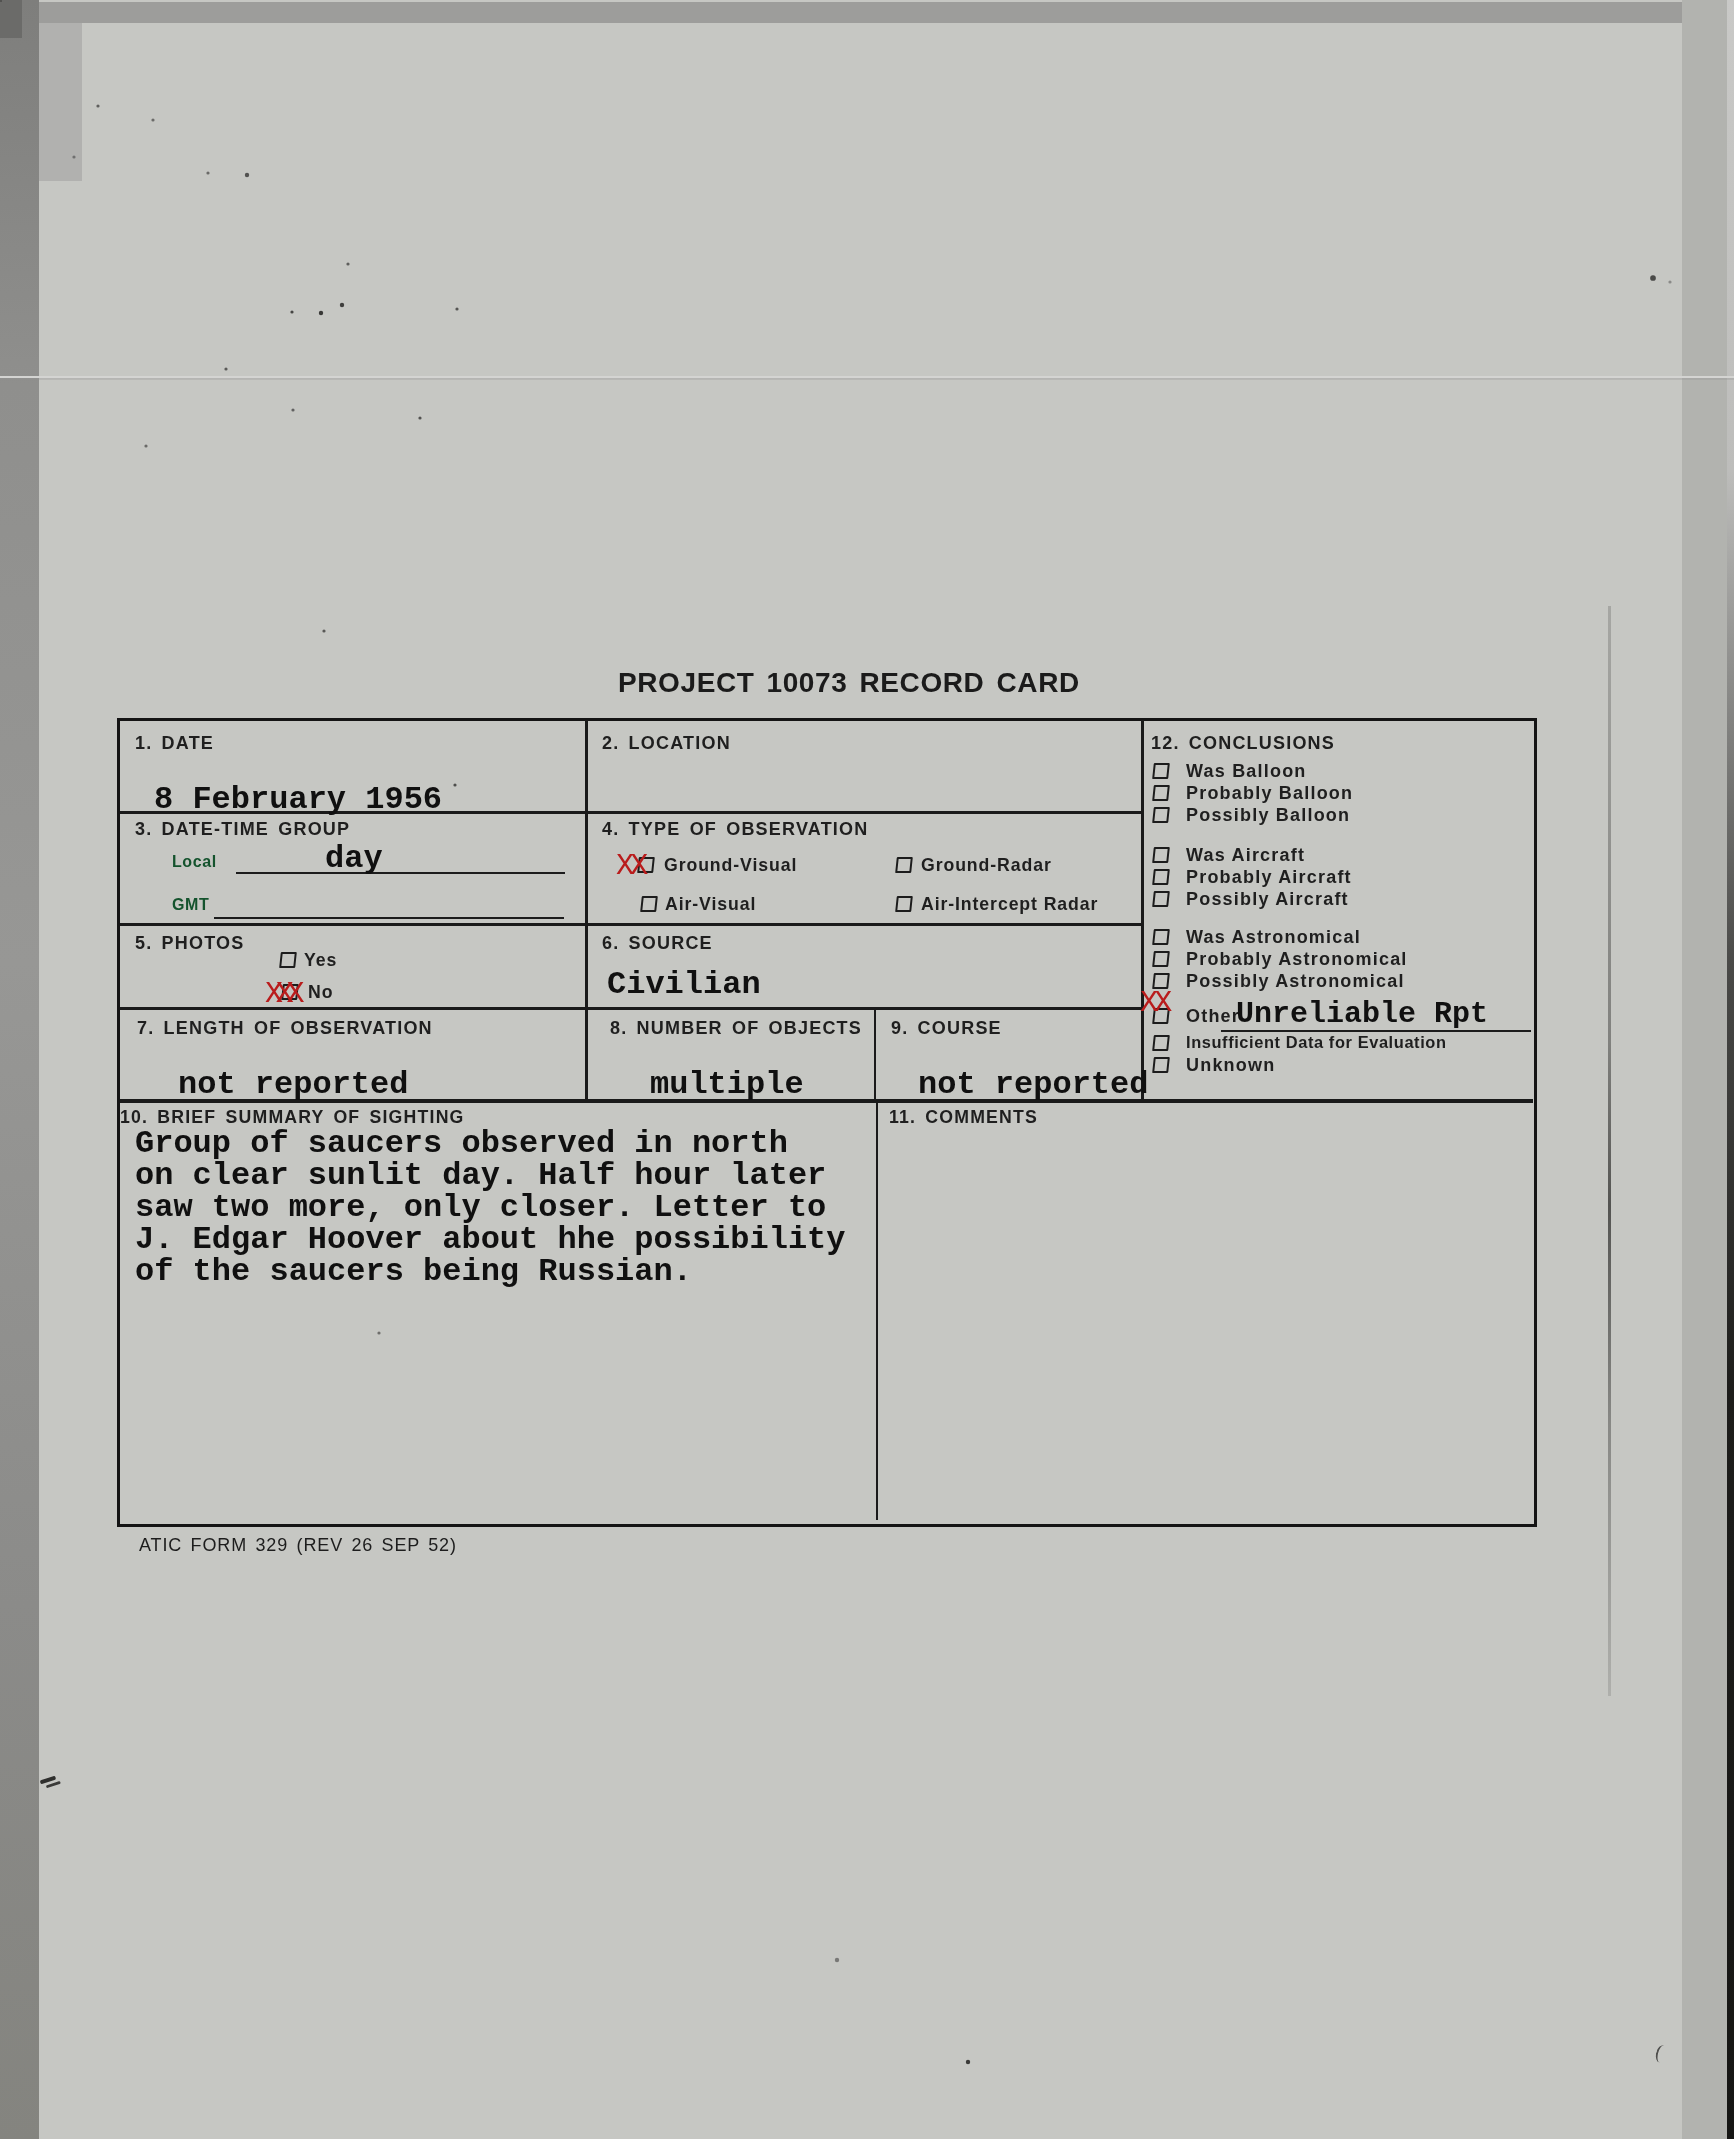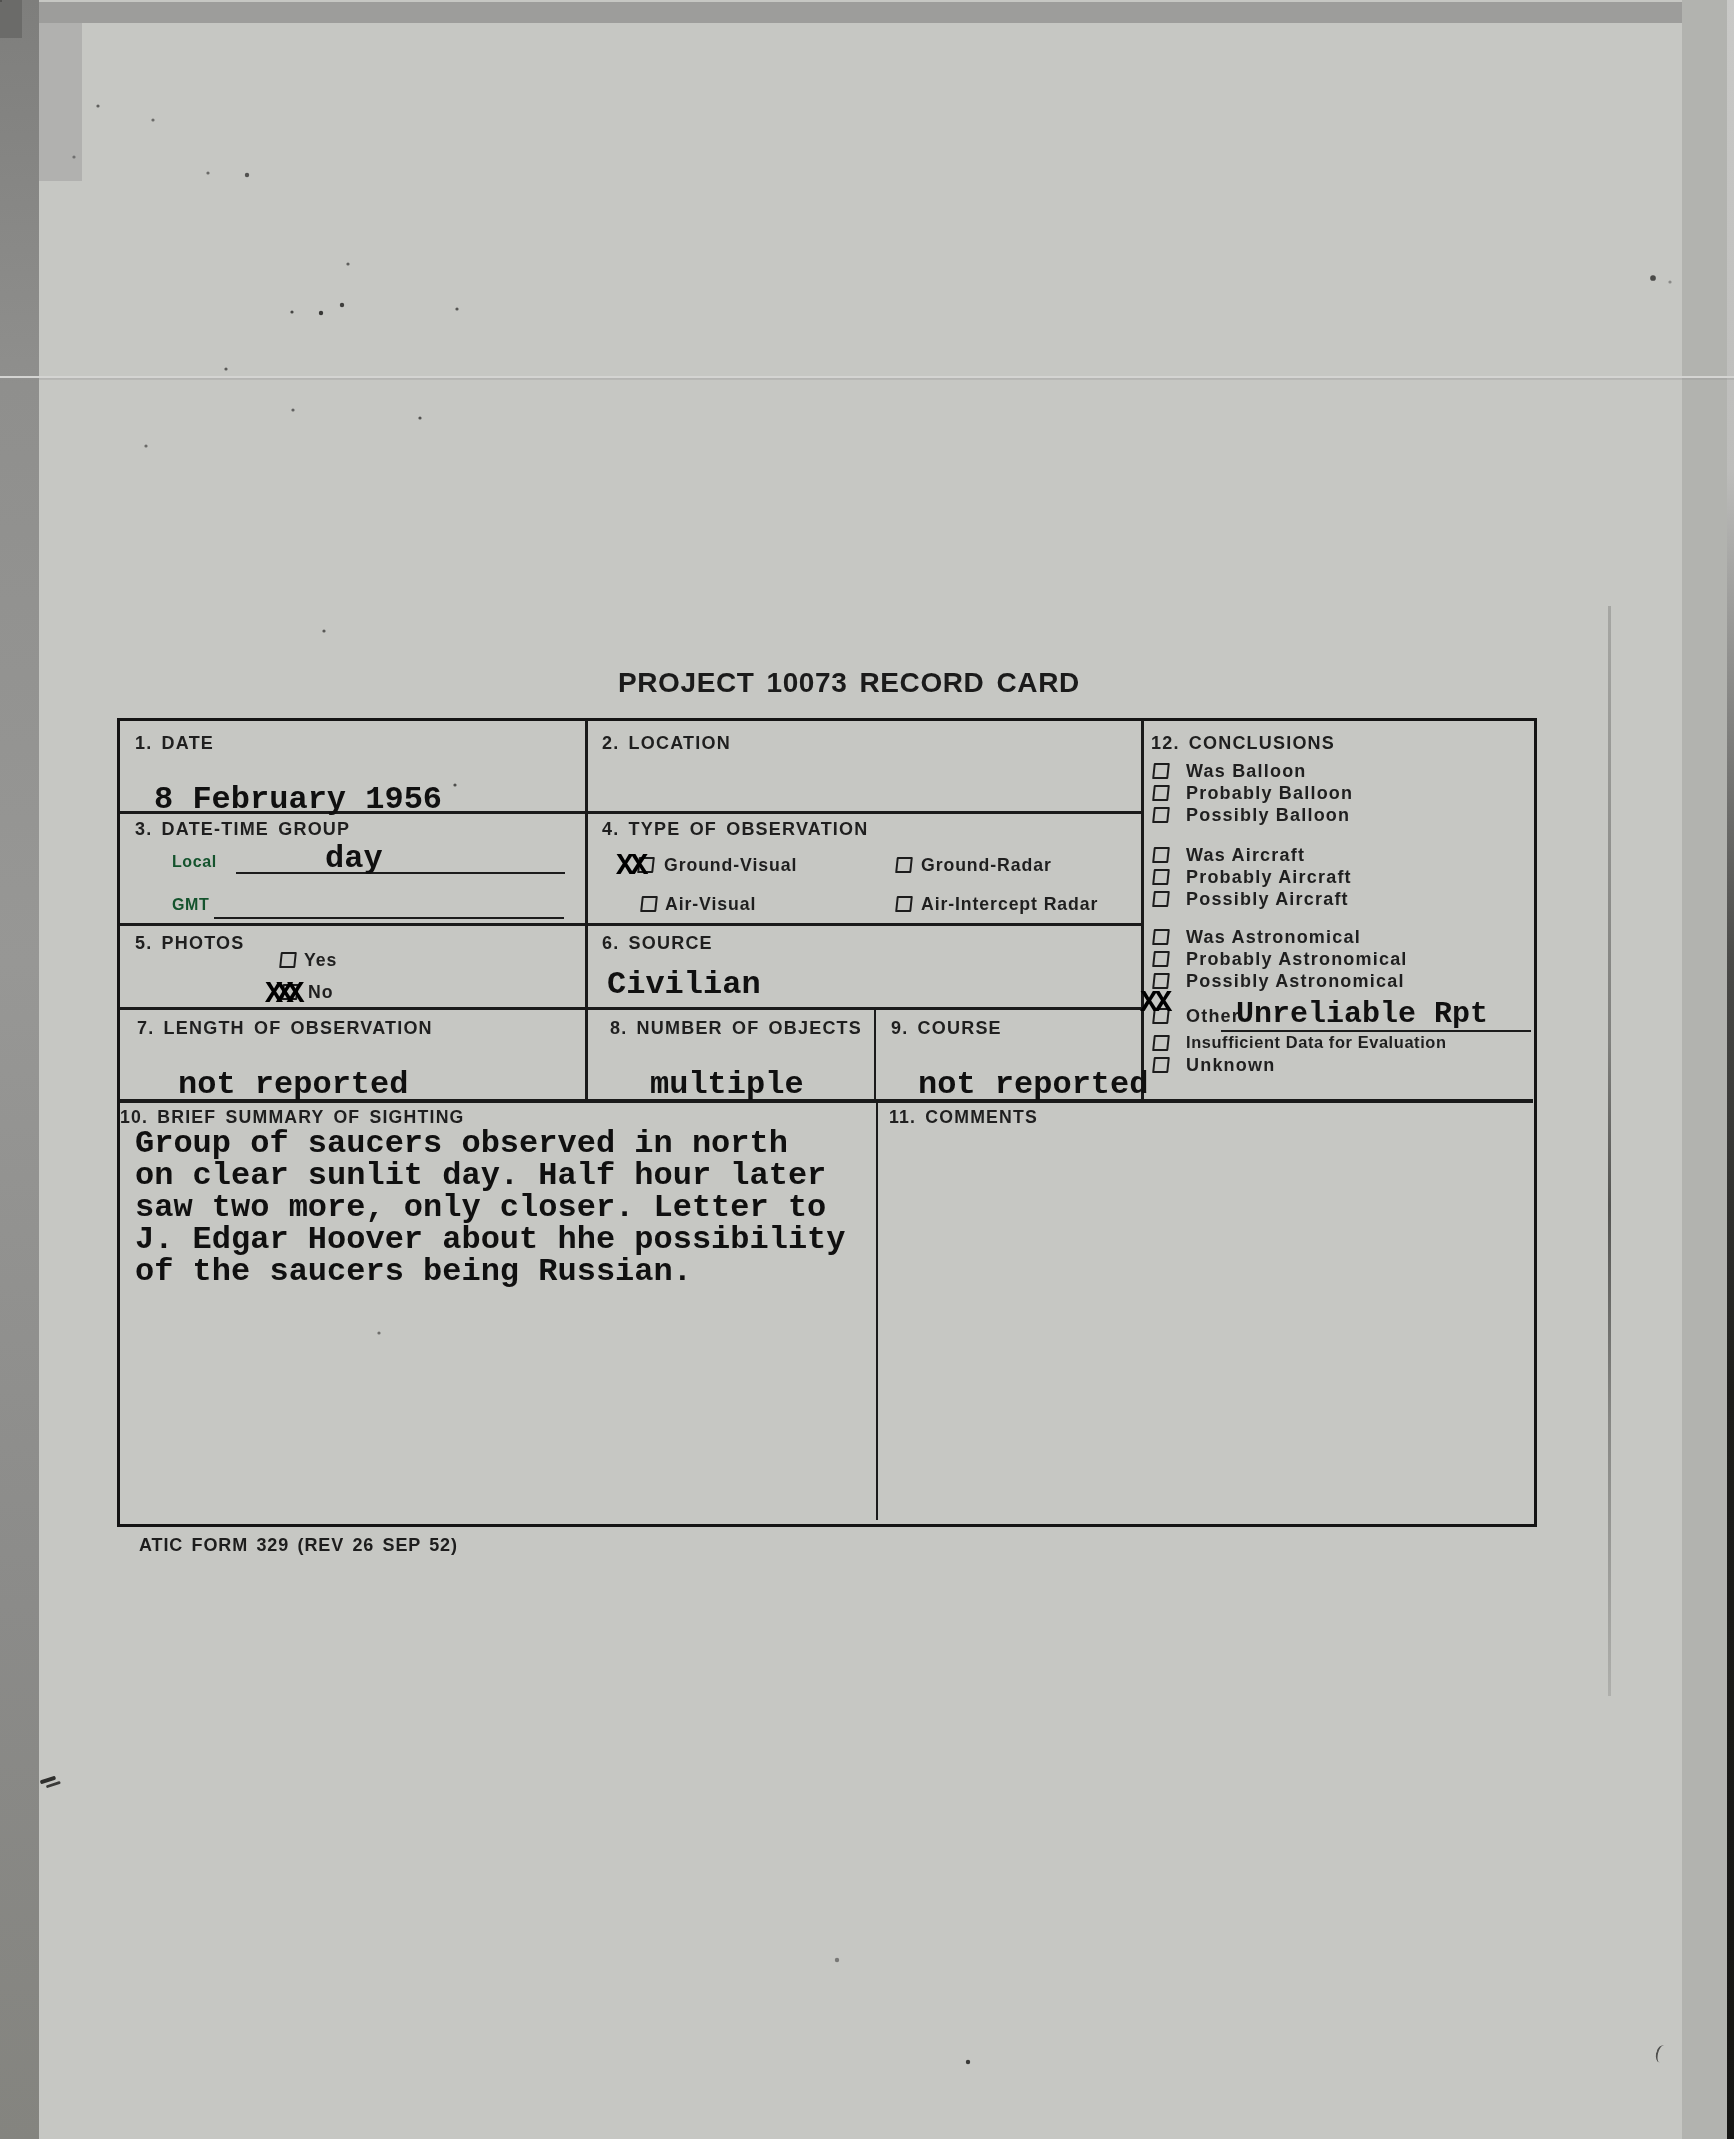--- a/index.html
+++ b/index.html
@@ -39,26 +39,26 @@
     letter-spacing:1.2px;word-spacing:3px;white-space:nowrap;}
   .small-label{position:absolute;color:#14532d;font-weight:700;font-size:16px;
     letter-spacing:0.6px;white-space:nowrap;text-align:right;}
   .opt-label{color:#1f1f1f;font-weight:700;font-size:17.7px;letter-spacing:0.9px;white-space:nowrap;}
   .typed{position:absolute;font-family:"Liberation Mono",monospace;font-weight:700;
     color:#101010;font-size:32px;line-height:1;white-space:nowrap;}
   .typed-block{position:absolute;font-family:"Liberation Mono",monospace;font-weight:700;
     color:#101010;font-size:32px;line-height:32px;white-space:pre;}
   .checkbox{position:absolute;width:12px;height:12px;border:2.4px solid #1c1c1c;
     border-radius:1.2px;transform:skewX(-7deg) rotate(-1deg);background:transparent;}
-  .xmark{position:absolute;font-family:"Liberation Mono",monospace;font-weight:700;
-    color:#000000;font-size:30px;line-height:1;letter-spacing:-3.7px;white-space:nowrap;}
+  .xmark{position:absolute;font-family:"Liberation Mono",monospace;font-weight:400;
+    color:#b91c1c;font-size:30px;line-height:1;letter-spacing:-3.7px;white-space:nowrap;}
   .underline{position:absolute;background:#1c1c1c;height:2.4px;}
   .title{position:absolute;left:618px;top:667px;font-size:28px;font-weight:700;
     color:#1b1b1b;letter-spacing:0.6px;word-spacing:3.7px;white-space:nowrap;}
-  .footer{position:absolute;left:139px;top:1535px;font-size:18px;font-weight:700;
+  .footer{position:absolute;left:139px;top:1535px;font-size:18px;font-weight:400;
     color:#1d1d1d;letter-spacing:0.9px;word-spacing:2.4px;white-space:nowrap;}
   .concl-label{position:absolute;color:#1f1f1f;font-weight:700;font-size:18px;
     letter-spacing:1.2px;white-space:nowrap;}
 </style>
 </head>
 <body>
 
 <div class="page">
 
   <div class="edge left-strip"></div>

